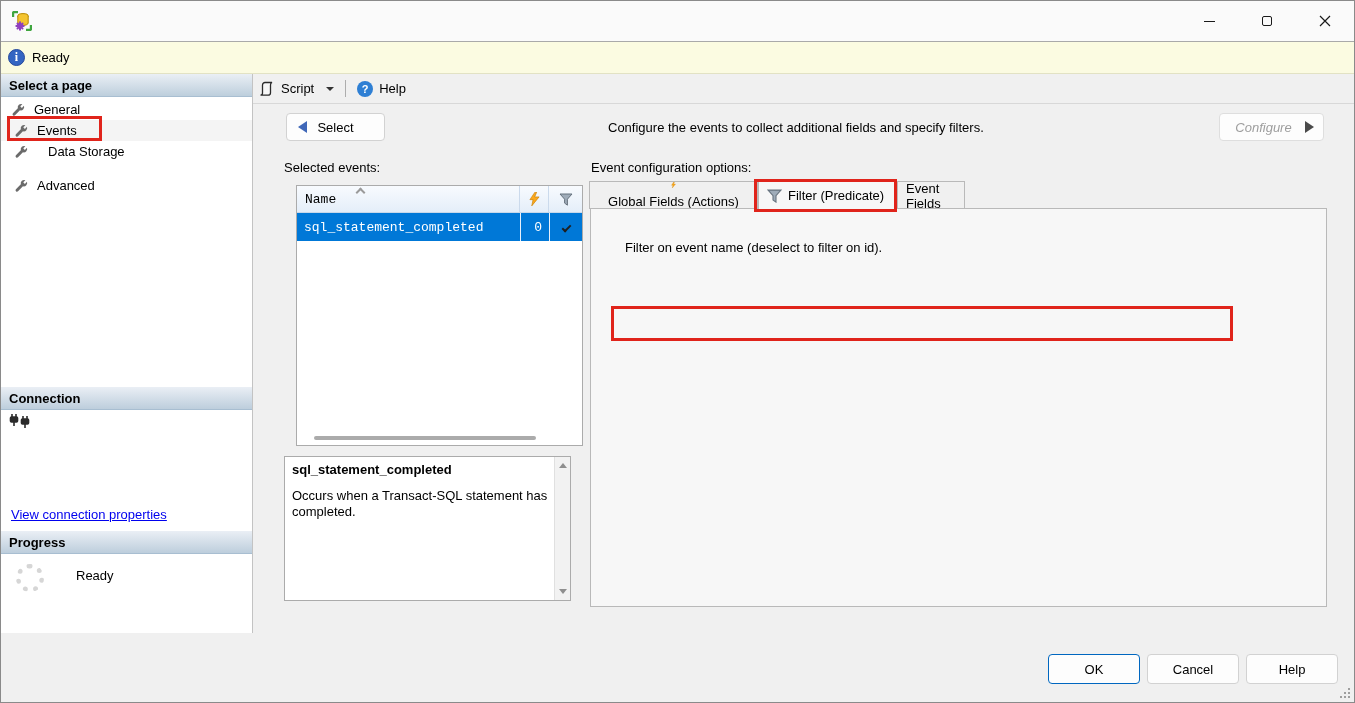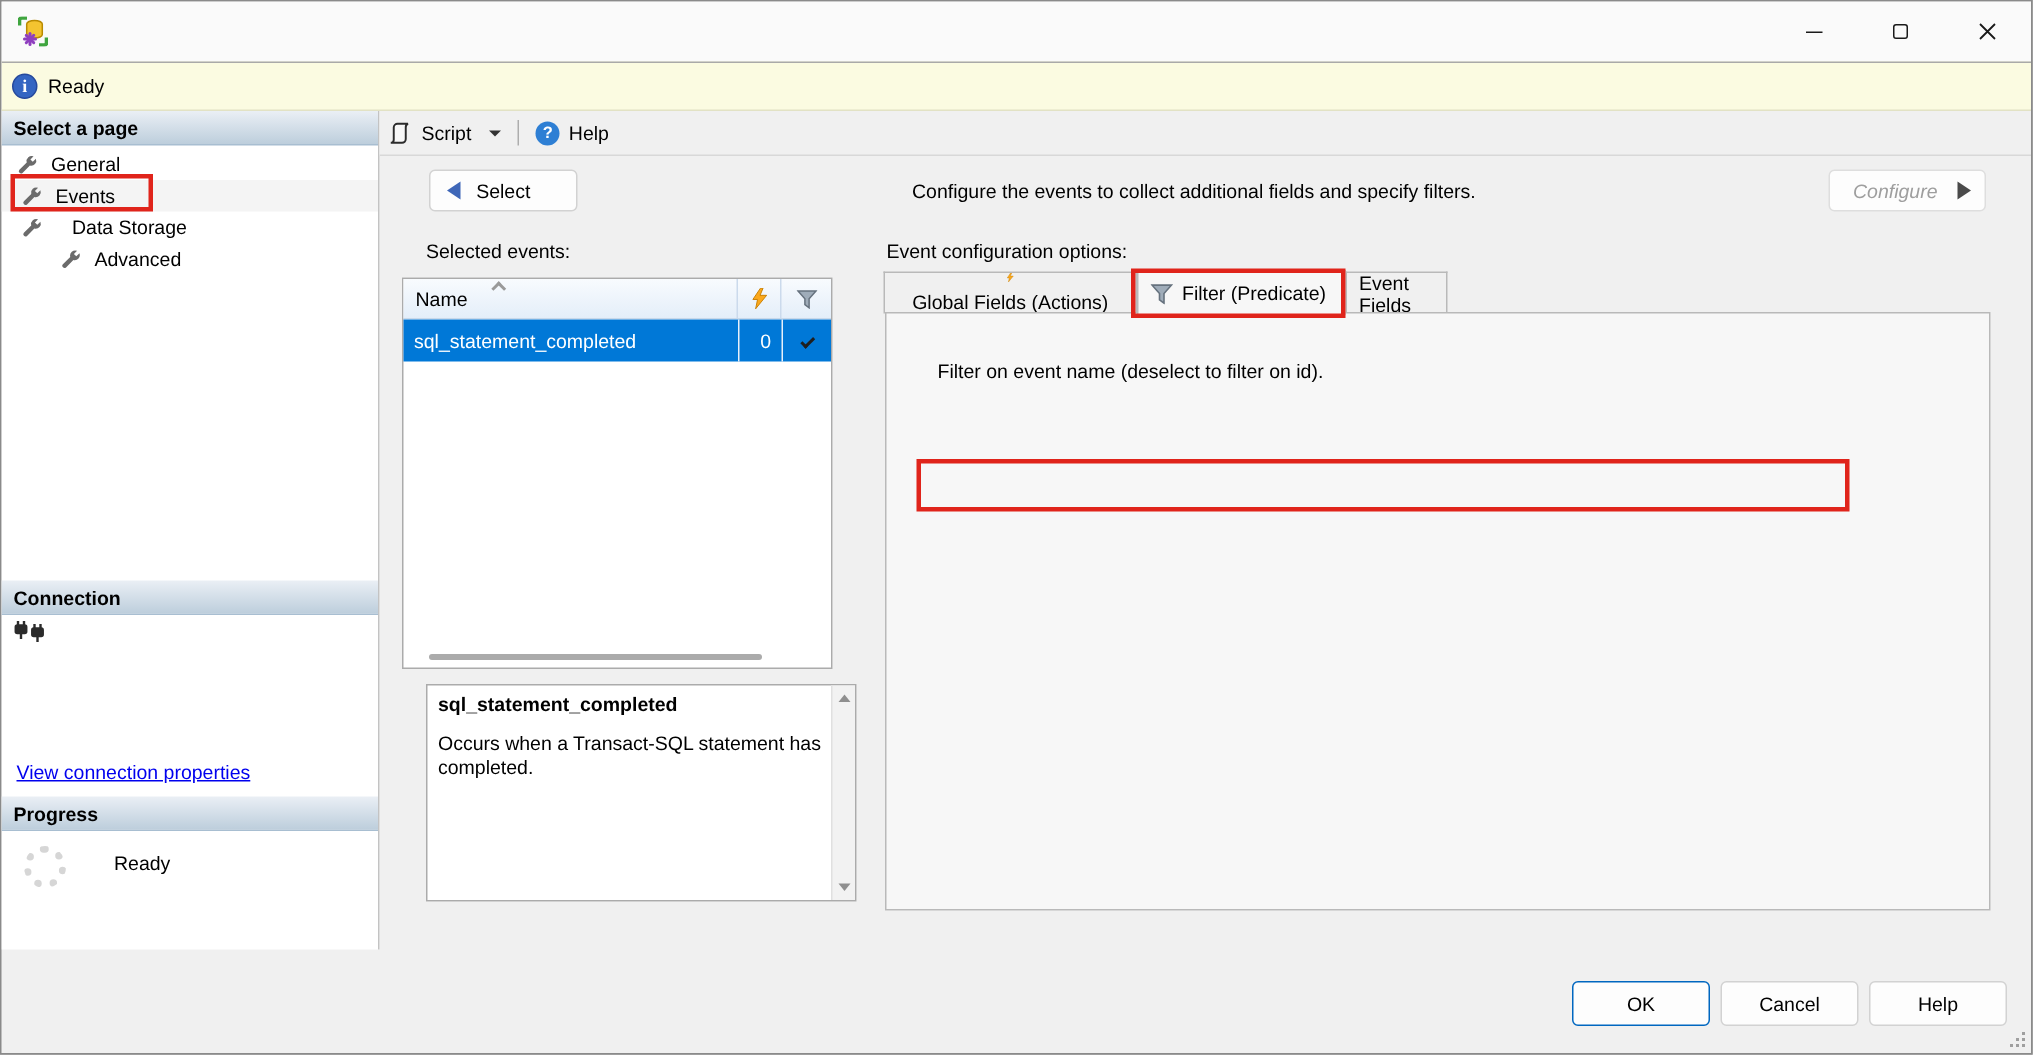--- a/index.html
+++ b/index.html
@@ -44,21 +44,21 @@
     display:flex;align-items:center;justify-content:center;}
 
   
   .btn{position:absolute;background:#FDFDFD;border:1px solid #D2D2D2;border-radius:4px;
     display:flex;align-items:center;justify-content:center;font-size:13px;cursor:pointer;}
   .btn-default{border:1.5px solid #0067C0;}
   .tri-left{width:0;height:0;border-top:6px solid transparent;border-bottom:6px solid transparent;border-right:9px solid #3F67B8;}
   .tri-right{width:0;height:0;border-top:6px solid transparent;border-bottom:6px solid transparent;border-left:9px solid #4A4A4A;}
 
   
-  .evlist{left:267px;top:184px;width:287px;height:261px;background:#fff;border:1px solid #ABABAB;}
+  .evlist{left:295px;top:184px;width:287px;height:261px;background:#fff;border:1px solid #ABABAB;font-family:Liberation Mono, monospace;}
   .evhead{display:grid;grid-template-columns:223px 29px 33px;height:27px;
     background:linear-gradient(#F8FBFE,#E4EEF9);border-bottom:1px solid #C8D8EA;}
   .evhead > div{border-right:1px solid #CBDAEC;display:flex;align-items:center;position:relative;}
   .evrow{display:grid;grid-template-columns:223px 29px 33px;height:28px;background:#0078D7;color:#fff;}
   .evrow > div{display:flex;align-items:center;}
   .evrow > div + div{border-left:1px solid #E8F0FA;}
   .sort-caret{position:absolute;left:60px;top:3px;width:7px;height:7px;border-left:2px solid #9a9a9a;border-top:2px solid #9a9a9a;transform:rotate(45deg);}
   .check{width:9px;height:5px;border-left:2px solid #1f1f1f;border-bottom:2px solid #1f1f1f;transform:rotate(-45deg);}
   .hthumb{position:absolute;left:17px;bottom:5px;width:222px;height:4px;background:#ABABAB;border-radius:2px;}
 
@@ -146,21 +146,21 @@
           <path d="M14.8 3.2 a3.9 3.9 0 0 1-4.6 5.2 L4.6 14 a1.7 1.7 0 0 1-2.4-2.4 L7.8 6 a3.9 3.9 0 0 1 5.2-4.6 L10.6 3.8 l1.8 1.8 z" fill="#6B6B6B"></path>
         </svg>
       <span>Events</span>
     </div>
     <div class="side-item" style="top:67px;gap:20px;">
       <svg width="14" height="14" viewBox="0 0 16 16">
           <path d="M14.8 3.2 a3.9 3.9 0 0 1-4.6 5.2 L4.6 14 a1.7 1.7 0 0 1-2.4-2.4 L7.8 6 a3.9 3.9 0 0 1 5.2-4.6 L10.6 3.8 l1.8 1.8 z" fill="#6B6B6B"></path>
         </svg>
       <span>Data Storage</span>
     </div>
-    <div class="side-item" style="top:88px;margin-left:26px;">
+    <div class="side-item" style="top:101px;">
       <svg width="14" height="14" viewBox="0 0 16 16">
           <path d="M14.8 3.2 a3.9 3.9 0 0 1-4.6 5.2 L4.6 14 a1.7 1.7 0 0 1-2.4-2.4 L7.8 6 a3.9 3.9 0 0 1 5.2-4.6 L10.6 3.8 l1.8 1.8 z" fill="#6B6B6B"></path>
         </svg>
       <span>Advanced</span>
     </div>
 
     <div class="side-header" style="top:313px;">Connection</div>
     <svg class="abs" style="left:8px;top:340px;" width="22" height="18" viewBox="0 0 22 18">
       <g stroke="#2B2B2B" stroke-width="1.6" fill="none">
         <path d="M3 0 v3 M7 0 v3"></path>

